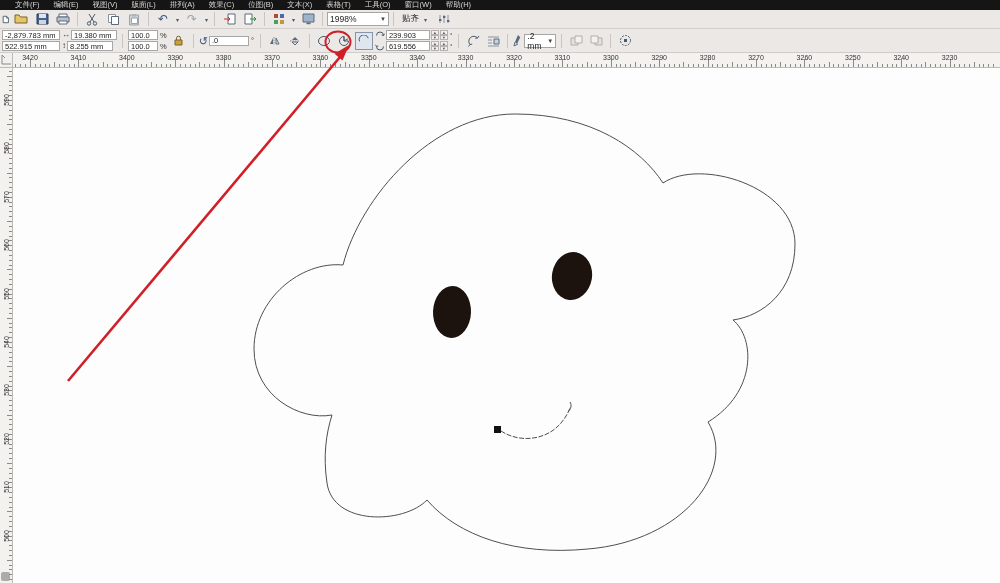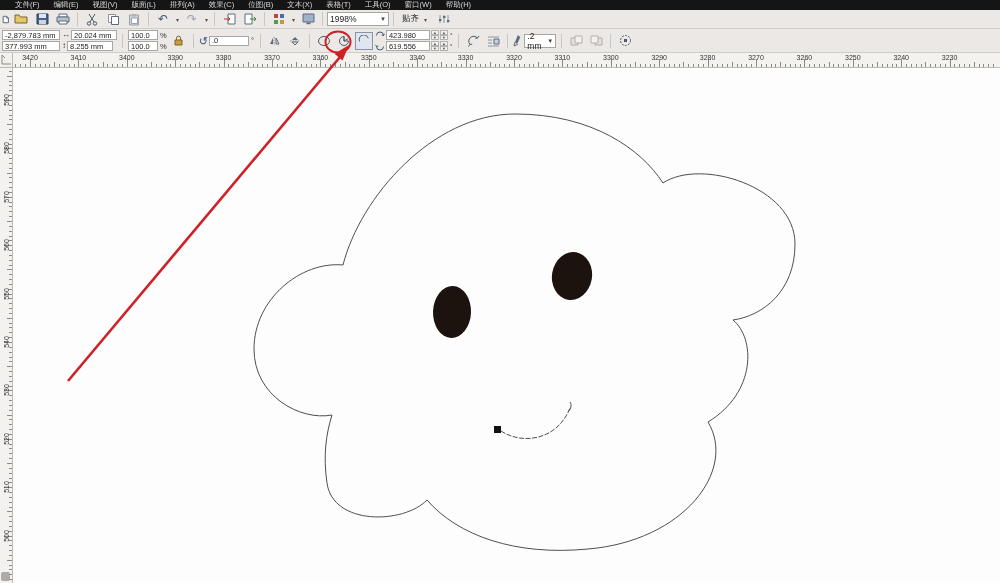--- a/index.html
+++ b/index.html
@@ -161,26 +161,26 @@
         <rect x="1" y="6" width="2.4" height="2" fill="#5a6a7c"></rect>
         <rect x="5" y="3" width="2.4" height="2" fill="#5a6a7c"></rect>
         <rect x="9" y="7" width="2.4" height="2" fill="#5a6a7c"></rect>
       </svg>
   </span>
 </div>
 
 <div class="propbar">
   <span class="stack">
     <span class="pfield w58">-2,879.783 mm</span>
-    <span class="pfield w58">377.993 mm</span>
+    <span class="pfield w58">522.915 mm</span>
   </span>
   <span class="stack">
     <span class="row">
         <span class="tinyglyph">↔</span>
-        <span class="pfield w46">20.024 mm</span>
+        <span class="pfield w46">19.380 mm</span>
       </span>
     <span class="row">
         <span class="tinyglyph">↕</span>
         <span class="pfield w46">8.255 mm</span>
       </span>
   </span>
   <span class="vsep"></span>
   <span class="stack">
     <span class="row">
         <span class="pfield w30">100.0</span>
@@ -234,21 +234,21 @@
     <svg class="mini" width="14" height="12" viewBox="0 0 14 12">
         <path d="M11.2 3.2A4.6 4.6 0 102.6 6.4" fill="none" stroke="#4a5a6c"></path>
       </svg>
   </span>
   <span class="stack">
     <span class="row">
       <svg class="mini" width="10" height="9" viewBox="0 0 10 9">
           <path d="M8.5 4.5A3.5 3.5 0 101.5 4.5" fill="none" stroke="#4a5a6c"></path>
           <path d="M8.5 4.5l1-1.7M8.5 4.5l-1.8-.5" stroke="#4a5a6c"></path>
         </svg>
-      <span class="pfield w44">423.980</span>
+      <span class="pfield w44">239.903</span>
       <span class="spin">
           <i>▴</i>
           <i>▾</i>
         </span>
       <span class="spin">
           <i>▴</i>
           <i>▾</i>
         </span>
       <span class="u" style="font-size:6px">°</span>
     </span>

